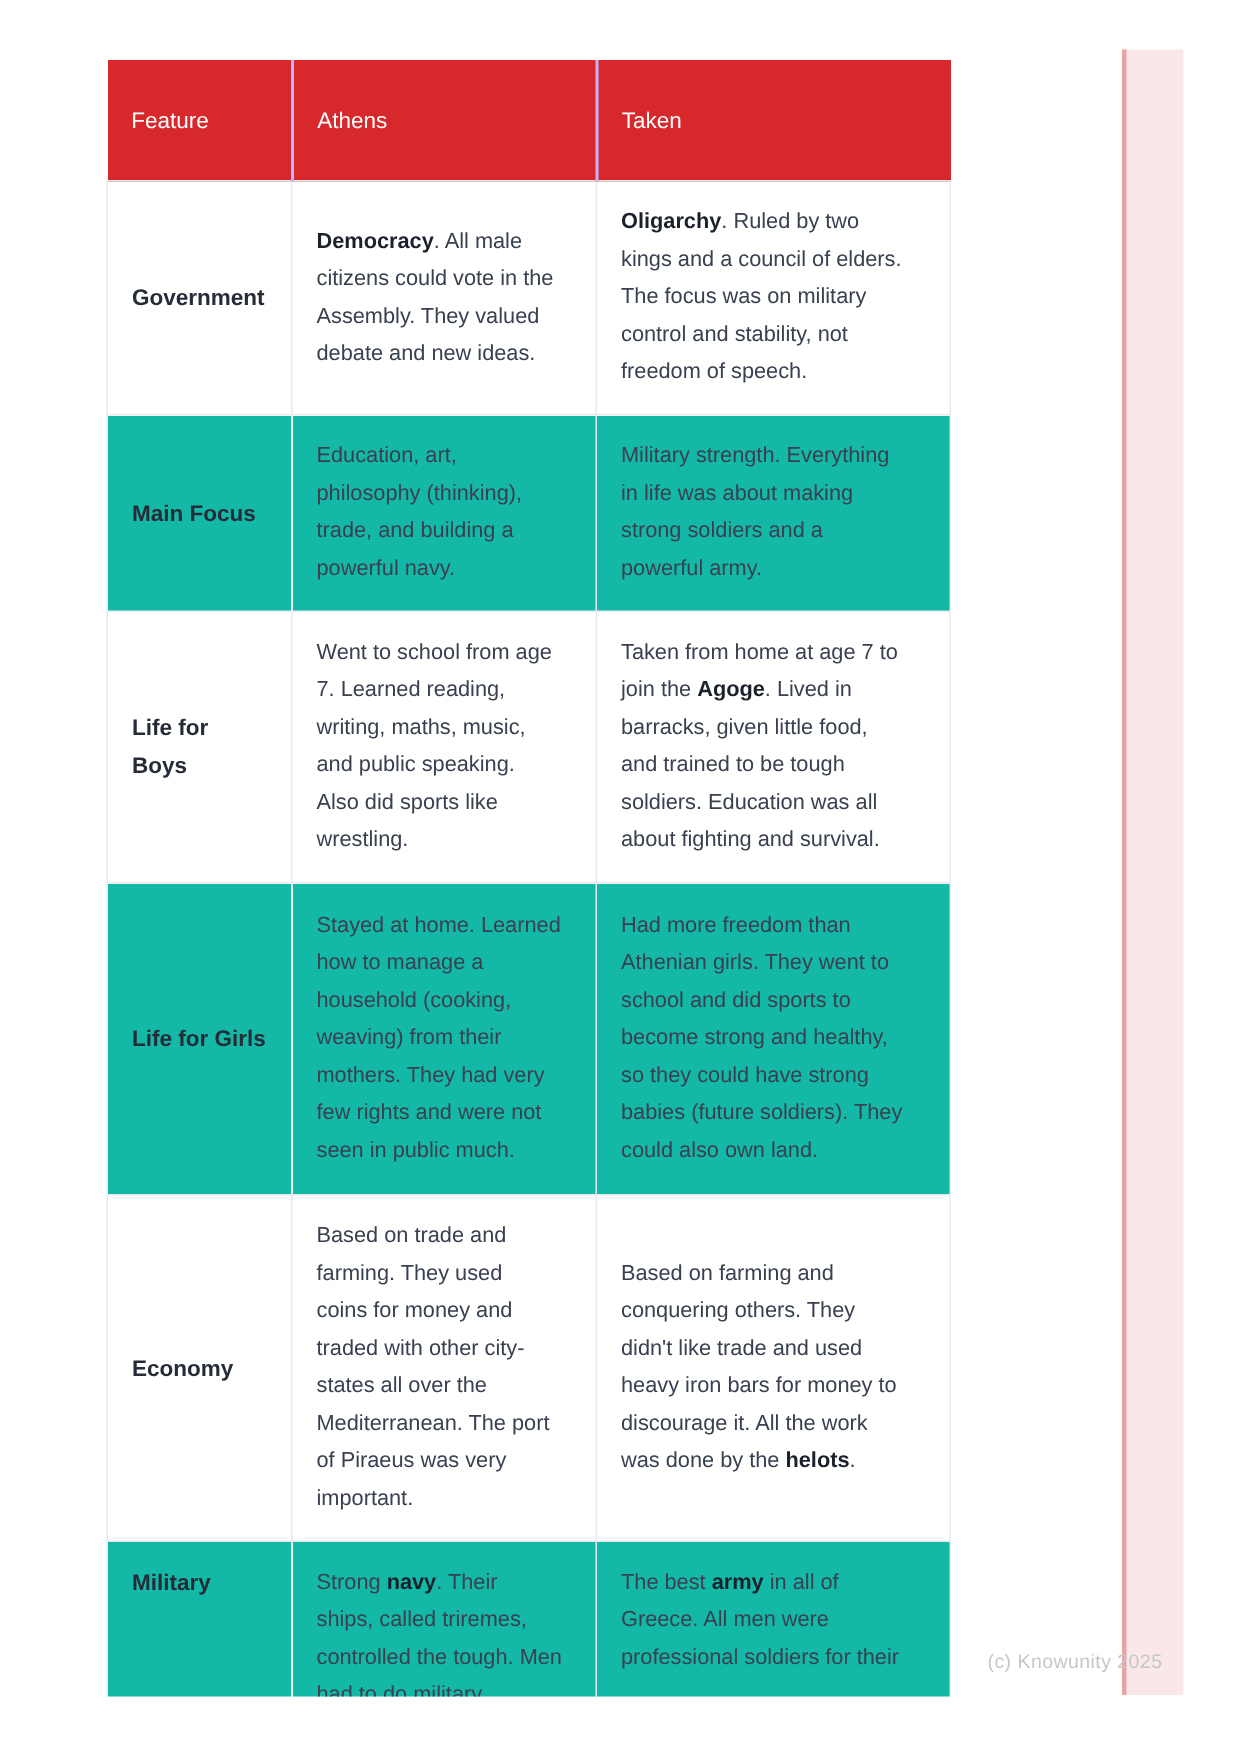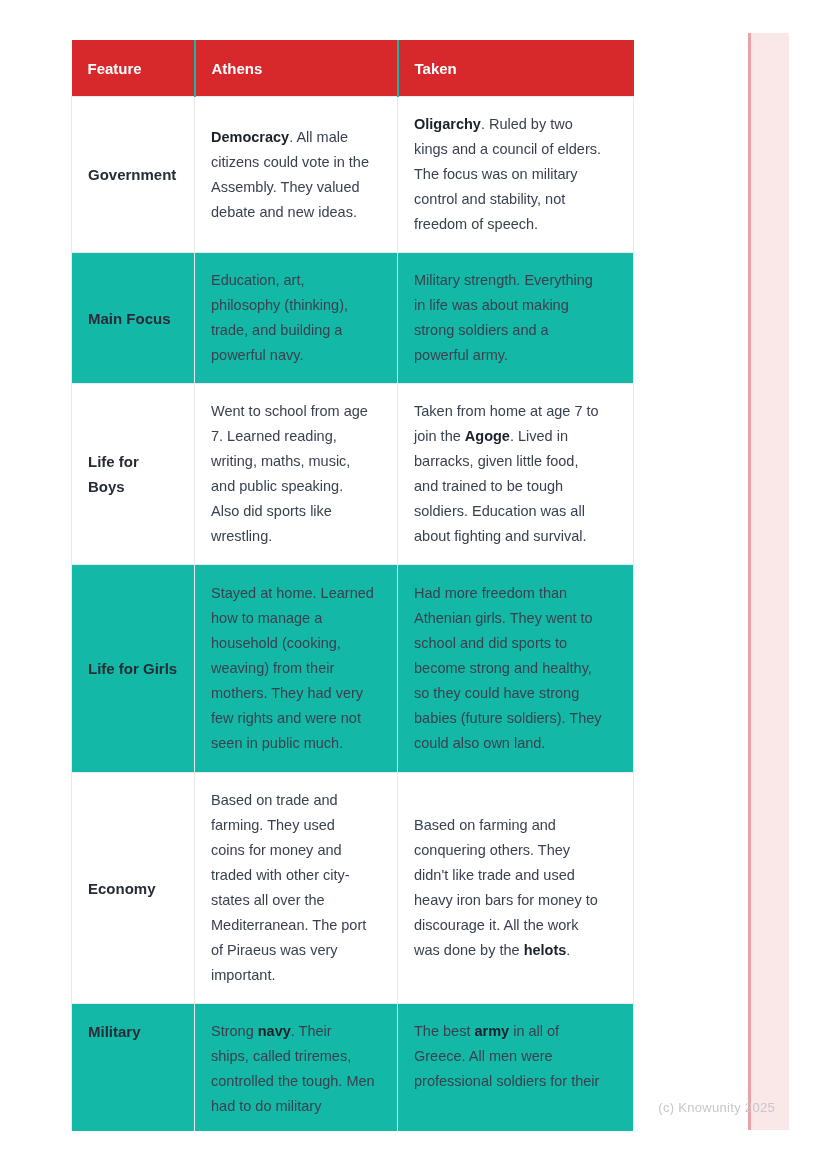--- a/index.html
+++ b/index.html
@@ -28,28 +28,28 @@
     table-layout: fixed;
   }
   .col-feature { width: 123px; }
   .col-athens  { width: 203px; }
   .col-sparta  { width: 236px; }
 
   thead th {
     background: #d7282c;
     color: #ffffff;
     font-size: 15px;
-    font-weight: 700;
+    font-weight: 400;
     text-align: left;
     vertical-align: middle;
     height: 56px;
-    padding: 0 16px;
+    padding: 12px 16px;
     border: none;
   }
-  thead th + th { border-left: 2px solid #14b8a6; }
+  thead th + th { border-left: 2px solid #c4b5fd; }
 
   tbody th, tbody td {
     border: 1px solid #e7e9ee;
     background: #ffffff;
     padding: 15px 16px;
     font-size: 14.5px;
     line-height: 25px;
     color: #394150;
     text-align: left;
     vertical-align: middle;

